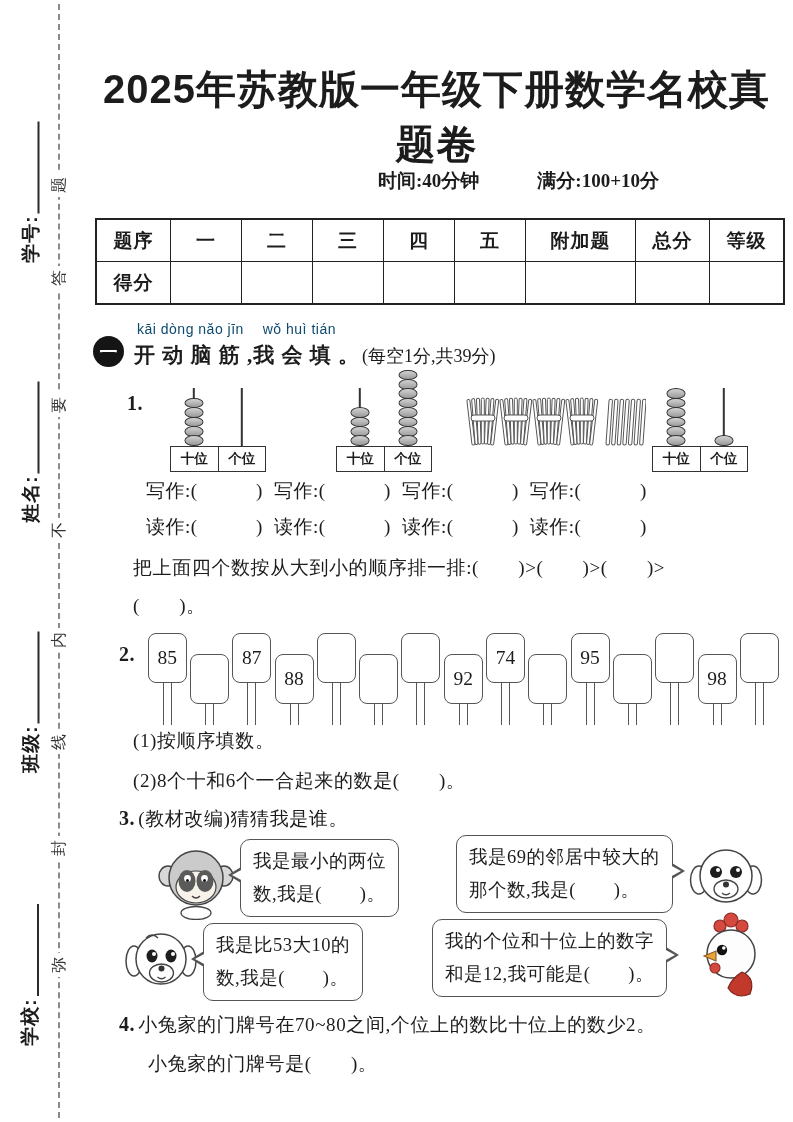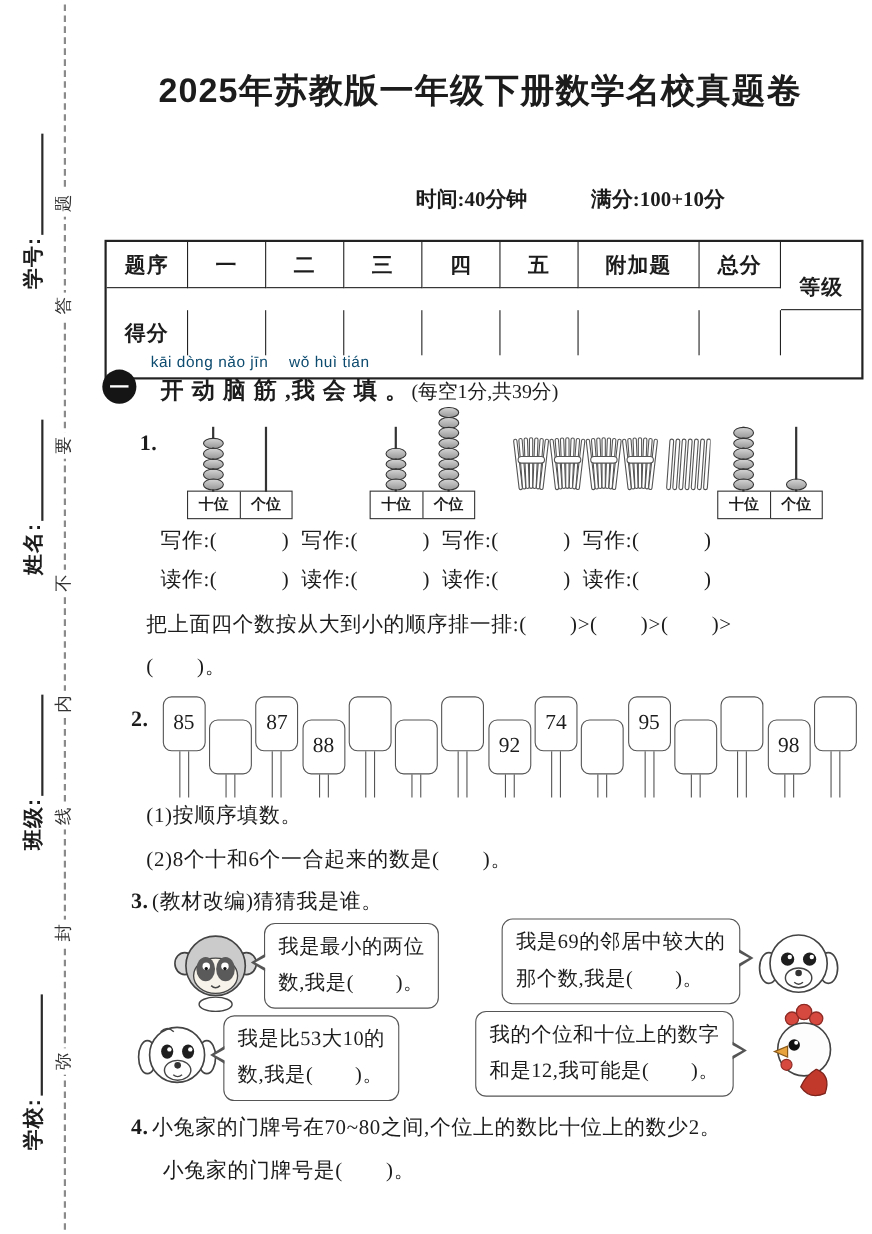--- a/index.html
+++ b/index.html
@@ -11,38 +11,38 @@
         white-space:nowrap;font-size:19px;font-weight:700;letter-spacing:1px;
         font-family:"Liberation Sans","DejaVu Sans",sans-serif;transform:rotate(-90deg);}
   .blank-line{display:inline-block;width:92px;height:15px;border-bottom:2px solid #2a2a2a;margin-left:2px;}
   .seal-line{position:absolute;left:58px;top:4px;height:1114px;border-left:2px dashed #8a8a8a;}
   .seal-char{position:absolute;left:47px;width:24px;height:24px;line-height:24px;text-align:center;
         background:#fff;font-size:16px;color:#333;transform:rotate(-90deg);}
 
   
   .title1,.title2{position:absolute;left:90px;width:693px;text-align:center;font-weight:900;
         font-family:"Liberation Sans","DejaVu Sans",sans-serif;letter-spacing:1px;}
-  .title1{top:62px;font-size:31px;}
+  .title1{top:62px;font-size:40px;}
   .title2{top:106px;font-size:29px;}
   .info-row{position:absolute;left:378px;top:168px;display:flex;gap:58px;font-size:19px;font-weight:600;}
 
   
   .score-table{position:absolute;left:95px;top:218px;width:686px;border:2px solid #222;
         display:grid;grid-template-columns:74px 71px 71px 71px 71px 71px 110px 74px auto;}
   .score-table .cell{height:41px;border-right:1.4px solid #222;border-bottom:1.4px solid #222;
         display:flex;align-items:center;justify-content:center;font-size:19px;font-weight:600;letter-spacing:1px;}
-  .score-table .cell.last-col{border-right:none;margin-top:20px;}
+  .score-table .cell.last-col{border-right:none;}
   .score-table .cell.bottom-row{border-bottom:none;}
 
   
   .sec-badge{position:absolute;left:93px;top:336px;width:31px;height:31px;border-radius:50%;background:#151515;
         color:#fff;font-size:18px;font-weight:700;display:flex;align-items:center;justify-content:center;}
   .pinyin{position:absolute;left:137px;top:321px;font-size:14px;letter-spacing:.5px;color:#0c4a6e;
         font-family:"Liberation Sans","DejaVu Sans",sans-serif;}
-  .sec-title-row{position:absolute;left:146px;top:341px;display:flex;align-items:baseline;white-space:nowrap;}
+  .sec-title-row{position:absolute;left:134px;top:341px;display:flex;align-items:baseline;white-space:nowrap;}
   .sec-title{font-size:21px;font-weight:700;letter-spacing:1px;}
   .sec-note{font-size:18px;margin-left:2px;}
 
   
   .text-line{position:absolute;font-size:19px;letter-spacing:.6px;white-space:nowrap;}
   .qnum{font-weight:700;font-size:20px;margin-right:3px;}
 
   
   .abacus{position:absolute;width:96px;height:82px;}
   .abacus .rods{position:relative;height:58px;}

